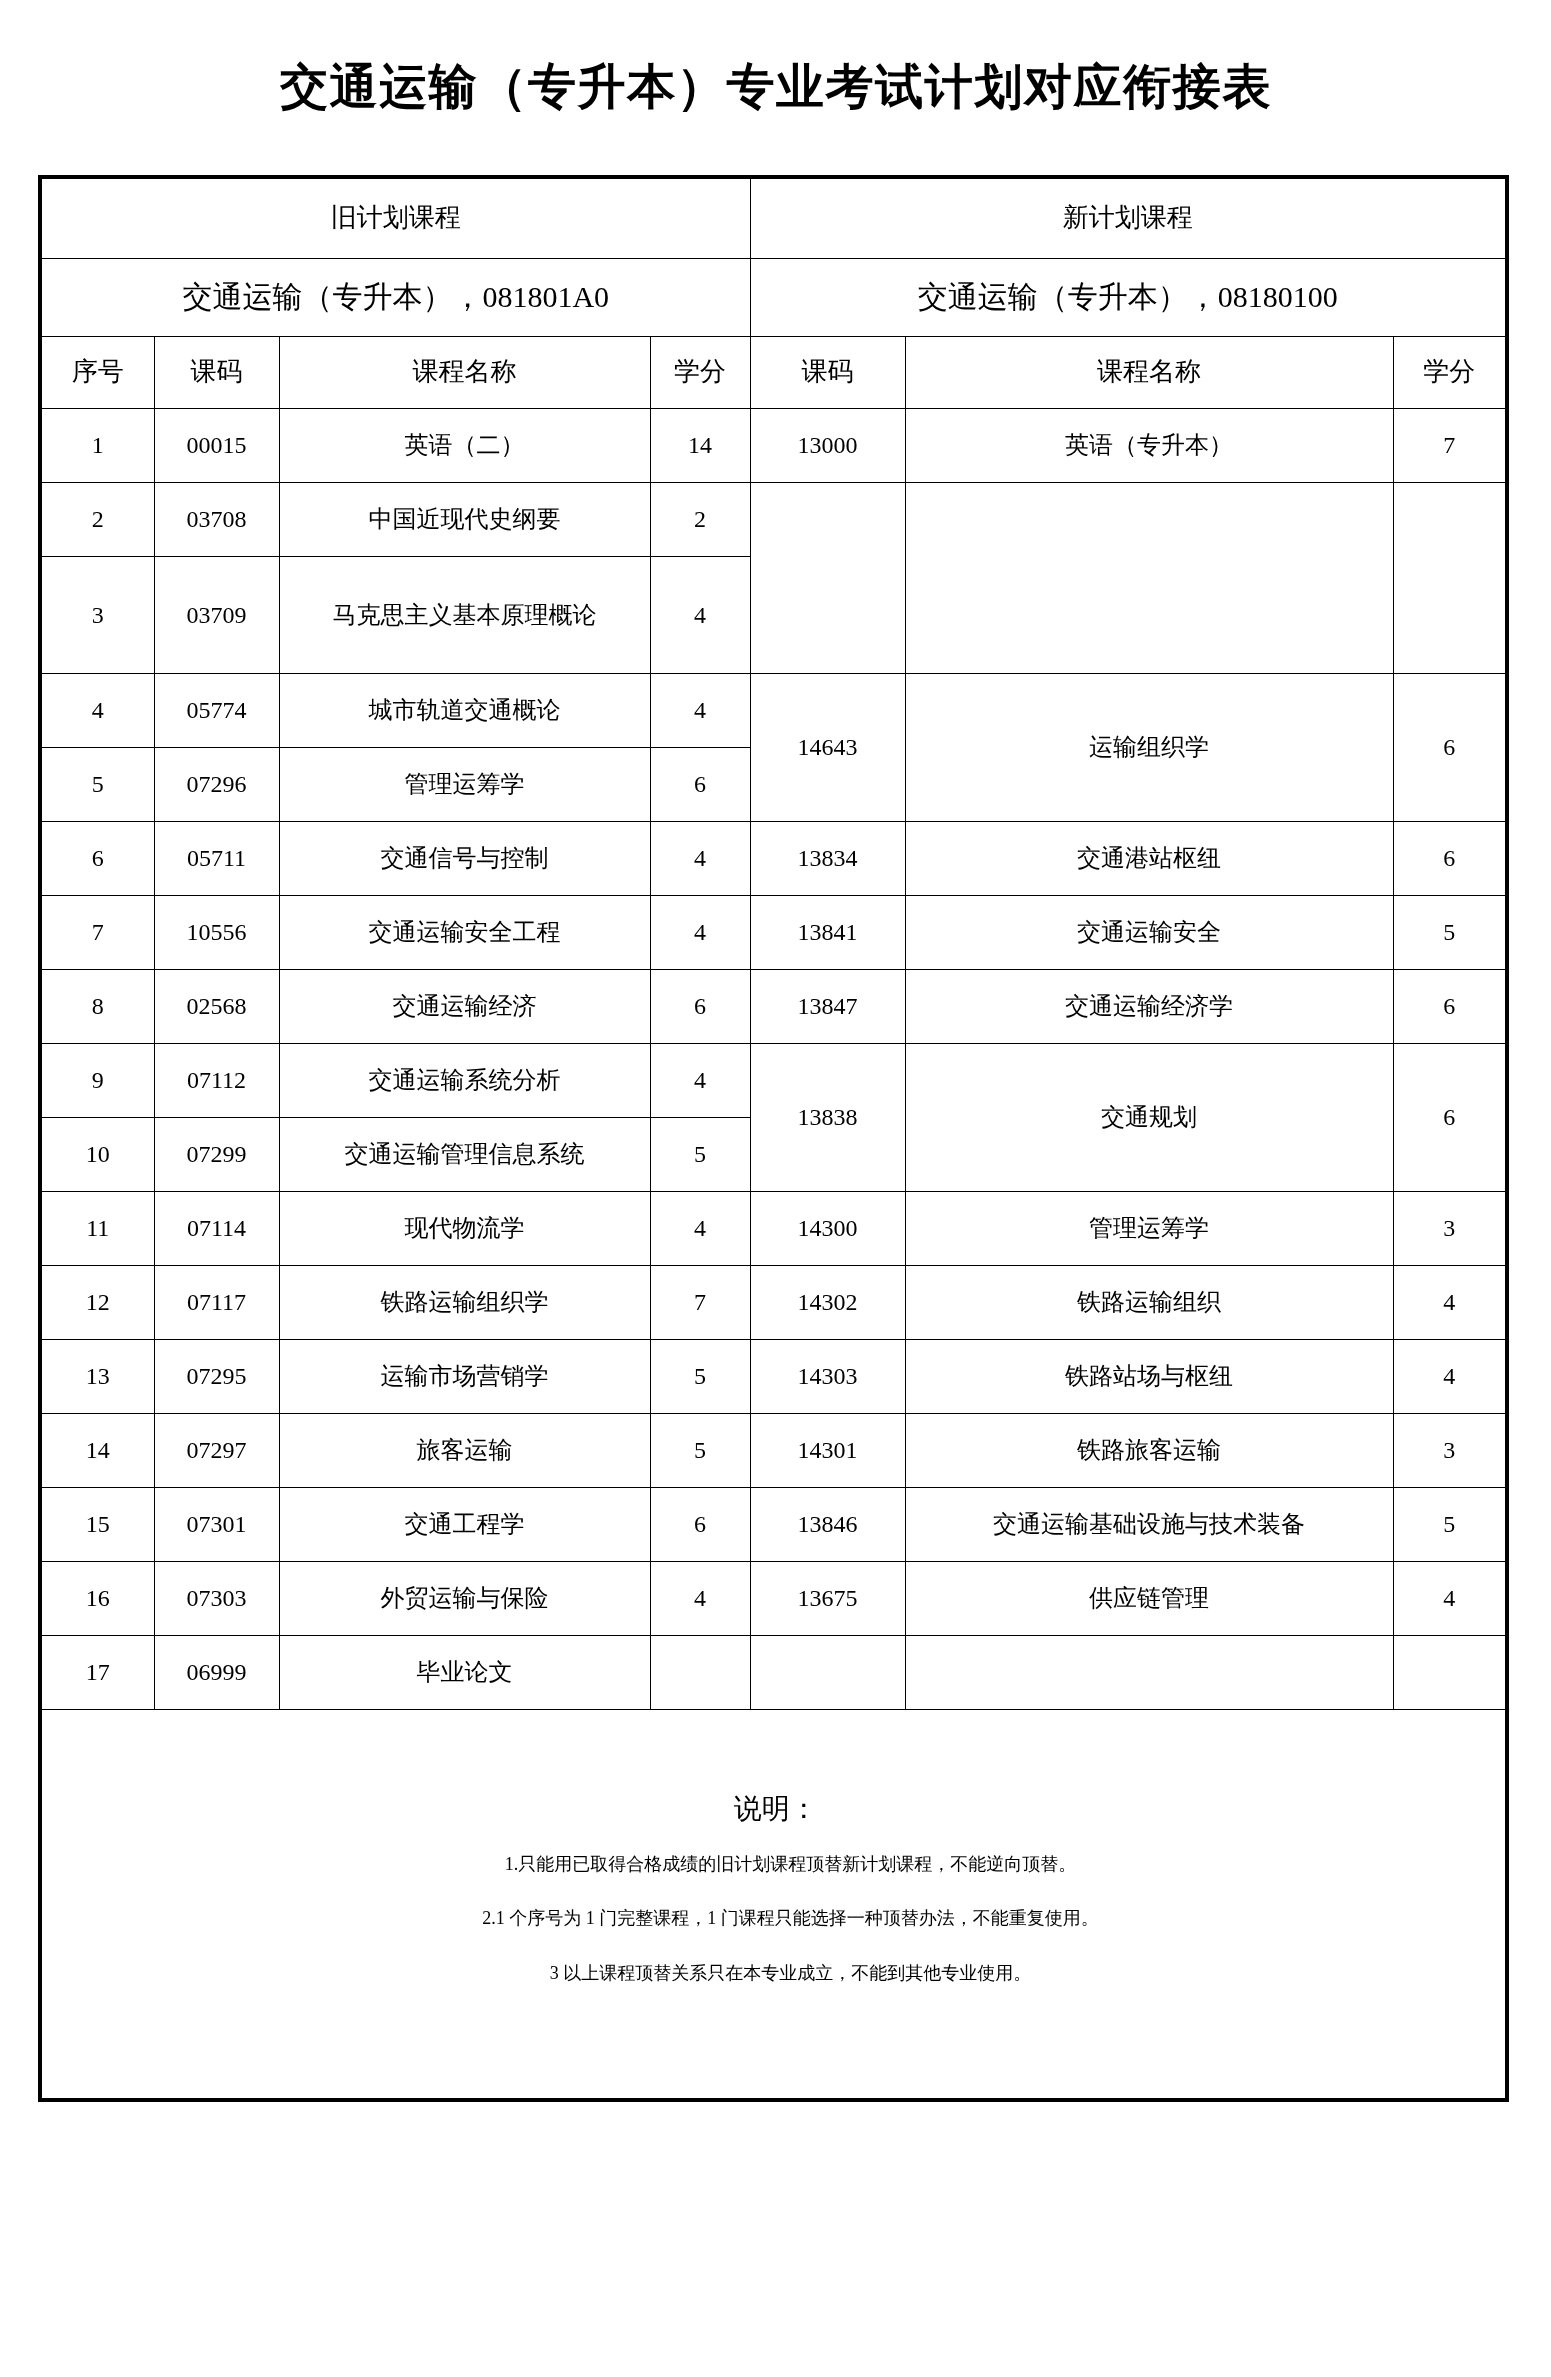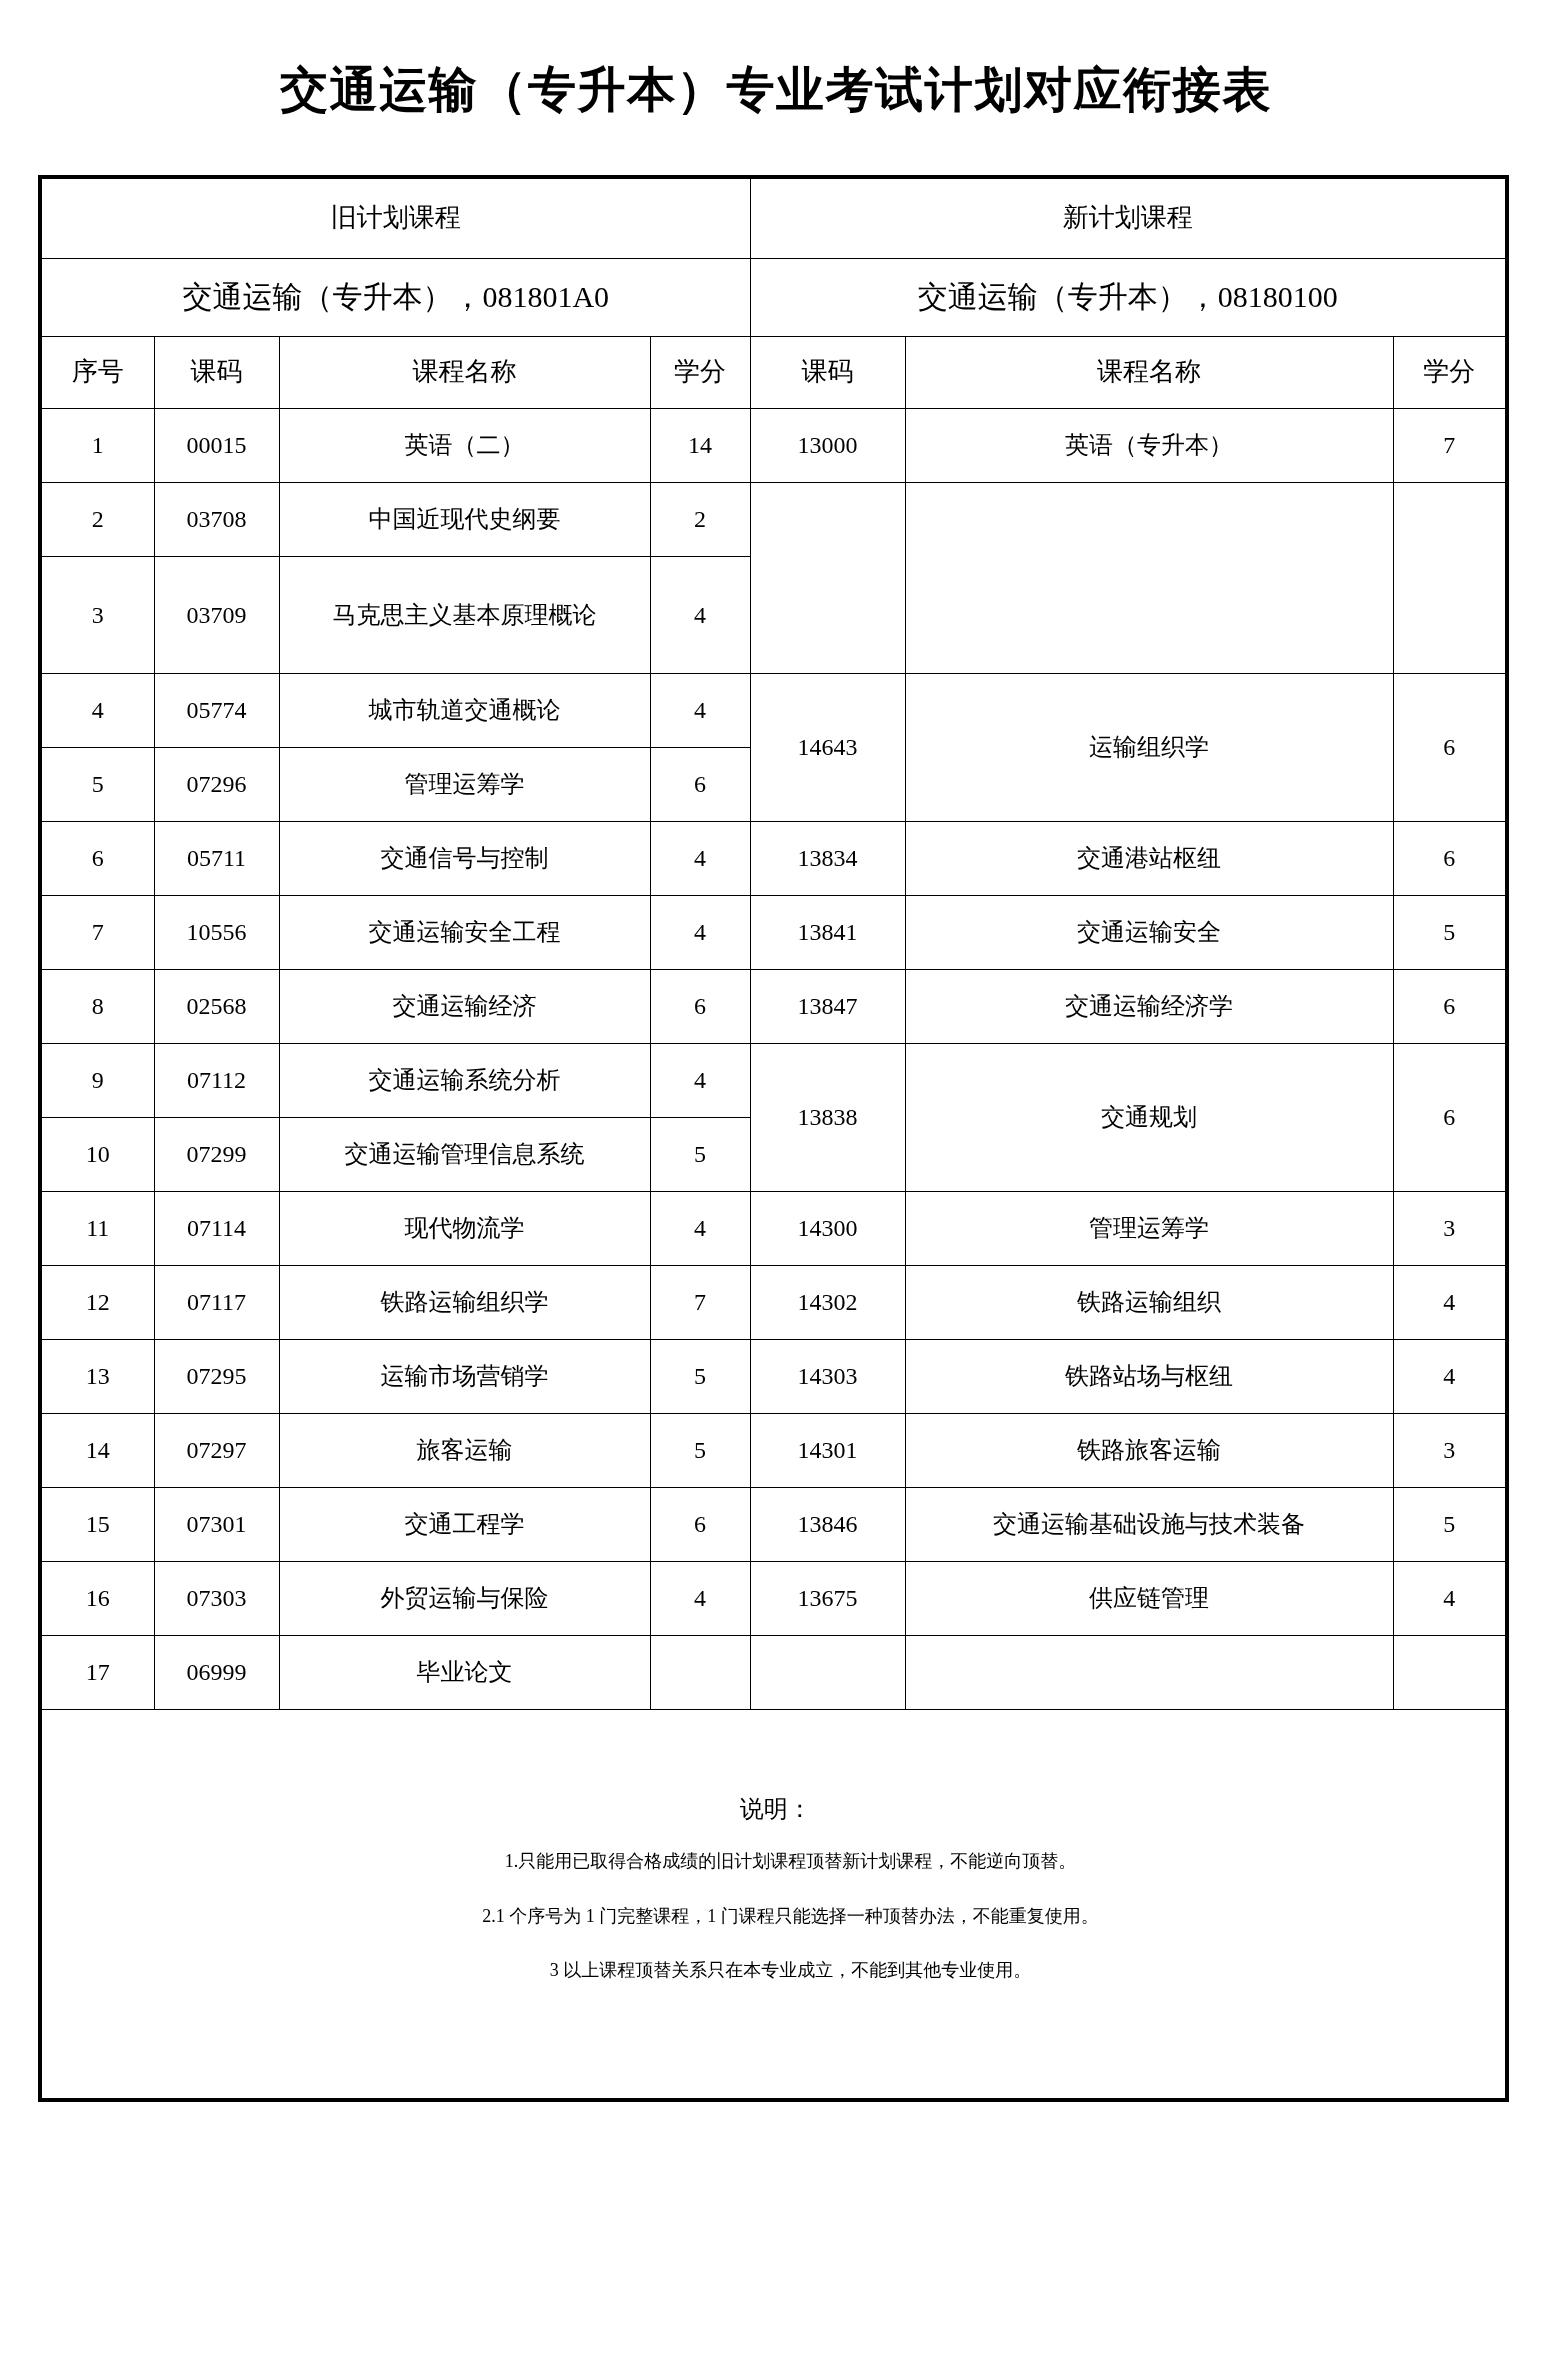--- a/index.html
+++ b/index.html
@@ -24,21 +24,21 @@
   .doc-title {
     position: absolute;
     top: 66px;
     left: 0;
     width: 1552px;
     text-align: center;
     font-size: 48px;
     font-weight: bold;
     letter-spacing: 1.6px;
     line-height: 1;
-    font-family: Liberation Serif, serif;
+    font-family: Liberation Mono, monospace;
   }
   .table-wrap {
     position: absolute;
     left: 38px;
     top: 175px;
     width: 1317px;
   }
   table.plan {
     border-collapse: collapse;
     table-layout: fixed;
@@ -73,21 +73,21 @@
   .c-nname { width: 488px; }
   .c-ncred { width: 114px; }
 
   .note-cell {
     text-align: left;
     vertical-align: top;
     padding: 31px 23.5px 47px 23.5px;
     height: 391px;
   }
   .note-title {
-    font-size: 24px;
+    font-size: 28px;
     margin: 0 0 26.6px 4.7px;
   }
   .note-line {
     font-size: 18px;
     margin: 0 0 31px 34px;
     line-height: 1.3;
   }
   .empty { }
 </style>
 </head>

